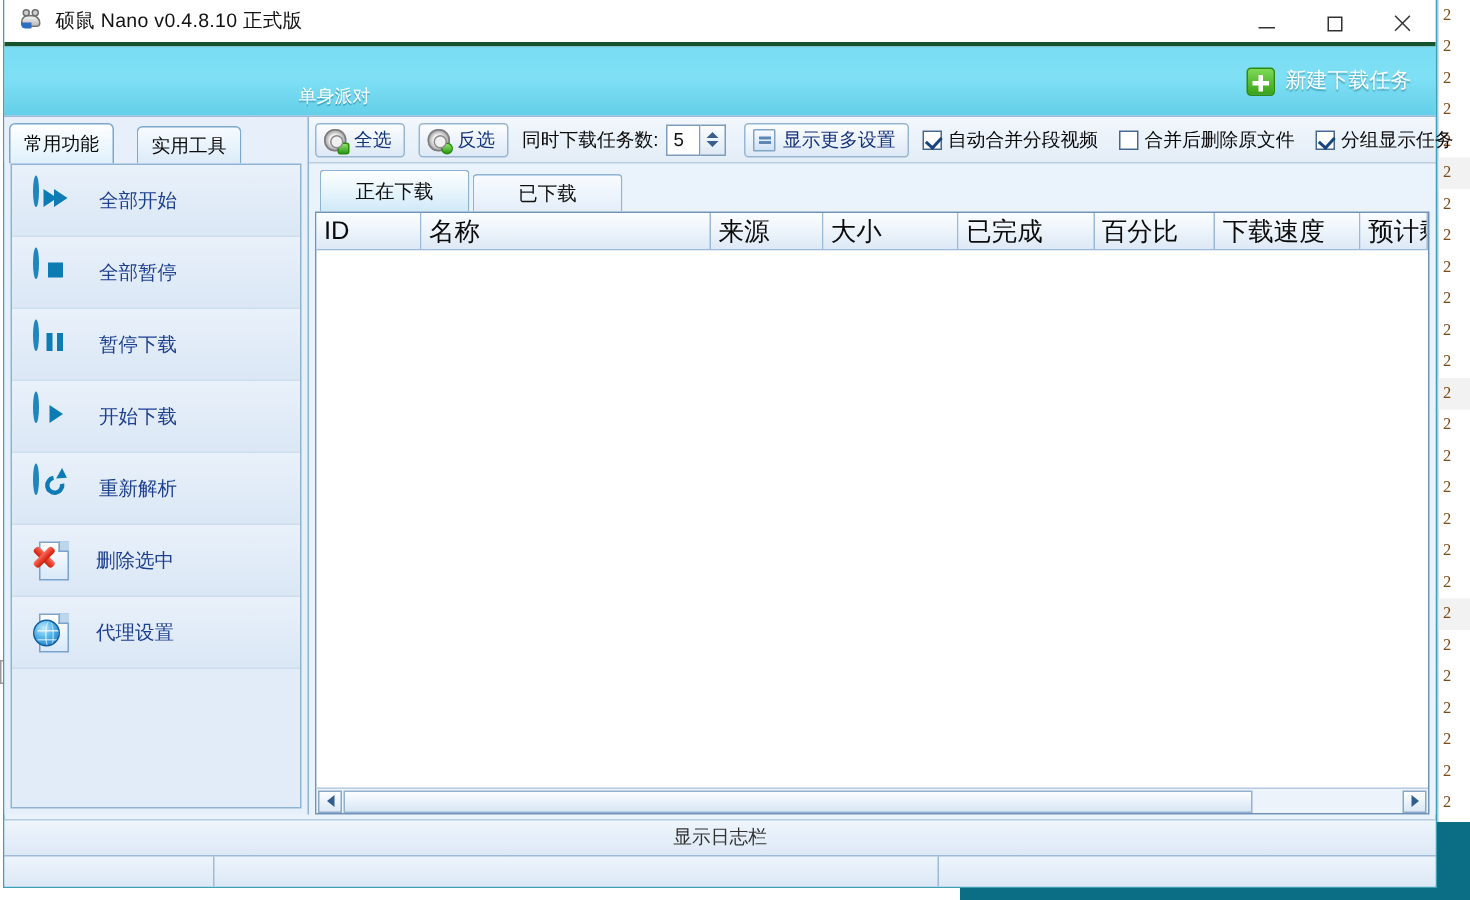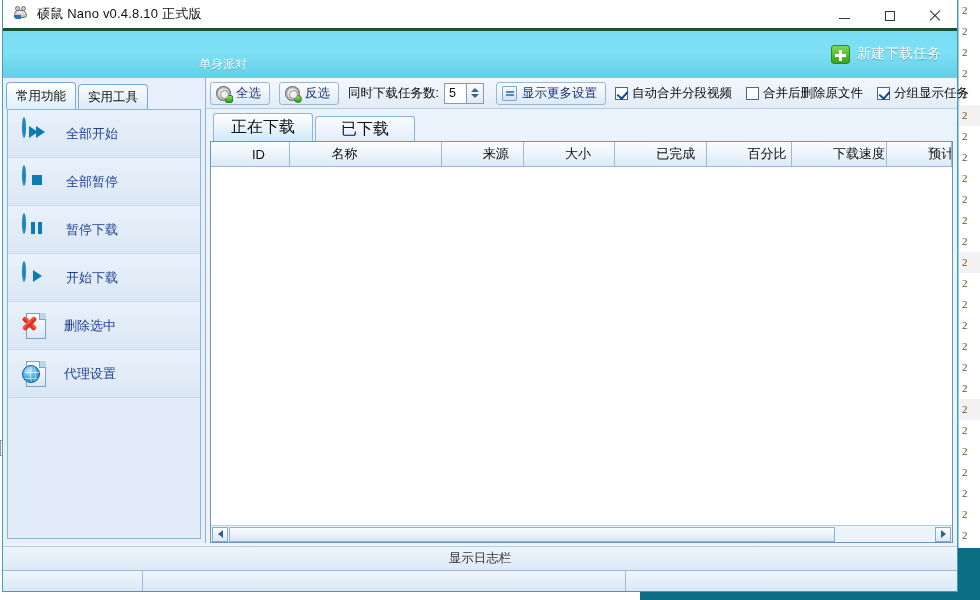--- a/index.html
+++ b/index.html
@@ -258,21 +258,21 @@
   #sidebar-tabs {
     display:flex; align-items:flex-end; height:31px;
     padding-left: 3px; background: transparent;
   }
   .side-tab {
     height: 25px; display:flex; align-items:center; justify-content:center;
     padding: 0 9px; font-size:12.5px; color:#0b0b0b;
     border:1px solid #7fa8cd; border-bottom:none;
     border-radius: 4px 4px 0 0;
     background: linear-gradient(#f6fbff,#dcebf8);
-    margin-right: 2px; cursor:pointer; white-space:nowrap;
+    margin-right: 15px; cursor:pointer; white-space:nowrap;
   }
   .side-tab.active {
     background: linear-gradient(#ffffff,#ddf0fb);
     height: 27px;
     color:#0b0b0b;
   }
   #sidebar-panel {
     flex:1; margin: 0 4px 4px 4px;
     border:1px solid #8fb3d4;
     background: linear-gradient(#e5eff9, #dfeaf6);
@@ -373,21 +373,21 @@
     flex:1; min-width:0; display:flex; flex-direction:column;
     background:#eaf2fb;
     padding: 4px 4px 0 4px;
   }
   #main-tabs {
     display:flex; align-items:flex-end; height:28px; padding-left:3px;
   }
   .m-tab {
     width: 100px; height: 25px;
     display:flex; align-items:center; justify-content:center;
-    font-size: 16px; color:#111;
+    font-size: 13px; color:#111;
     border:1px solid #8fb3d4; border-bottom:none;
     border-radius: 3px 3px 0 0;
     background: linear-gradient(#f8fbff,#e3eef9);
     margin-right: 2px; cursor:pointer; white-space:nowrap;
   }
   .m-tab.active {
     background: linear-gradient(#ffffff,#cfeaf8);
     height: 28px; font-weight: normal;
   }
   #table-frame {
@@ -398,25 +398,24 @@
     overflow:hidden;
   }
   #table-head {
     display:flex; height:25px; min-height:25px;
     background: linear-gradient(#fbfdff,#dce9f6);
     border-bottom:1px solid #9bbada;
   }
   .th {
     border-right: 1px solid #9bbada;
     display:flex; align-items:center; padding-left:5px;
-    font-size: 13px; color:#0b0b0b;
+    font-size: 17px; color:#0b0b0b;
     background: linear-gradient(#fcfeff,#dde9f6);
     white-space:nowrap; overflow:hidden;
     cursor: pointer;
-    margin-left: 36px;
   }
   #table-body { flex:1; background:#ffffff; }
   #hscroll {
     height:17px; min-height:17px;
     background:#eff4fa;
     border-top:1px solid #b7cce0;
     display:flex; align-items:center;
   }
   #hscroll .arrow-btn {
     width:16px; height:15px; margin: 0 1px;
@@ -603,20 +602,26 @@
             <span class="si-label">暂停下载</span>
           </div>
 
           <div class="side-item">
             <span class="si-ico">
               <span class="circ"><i class="tri one"></i></span>
             </span>
             <span class="si-label">开始下载</span>
           </div>
 
+          <div class="side-item">
+            <span class="si-ico">
+              <span class="circ"><i class="refresh"></i><i class="refresh-head"></i></span>
+            </span>
+            <span class="si-label">重新解析</span>
+          </div>
 
           <div class="side-item">
             <span class="si-ico page-ico">
               <i class="sheet"></i>
                 <i class="fold"></i>
                 <i class="redx"></i>
             </span>
             <span class="si-label">删除选中</span>
           </div>
 

